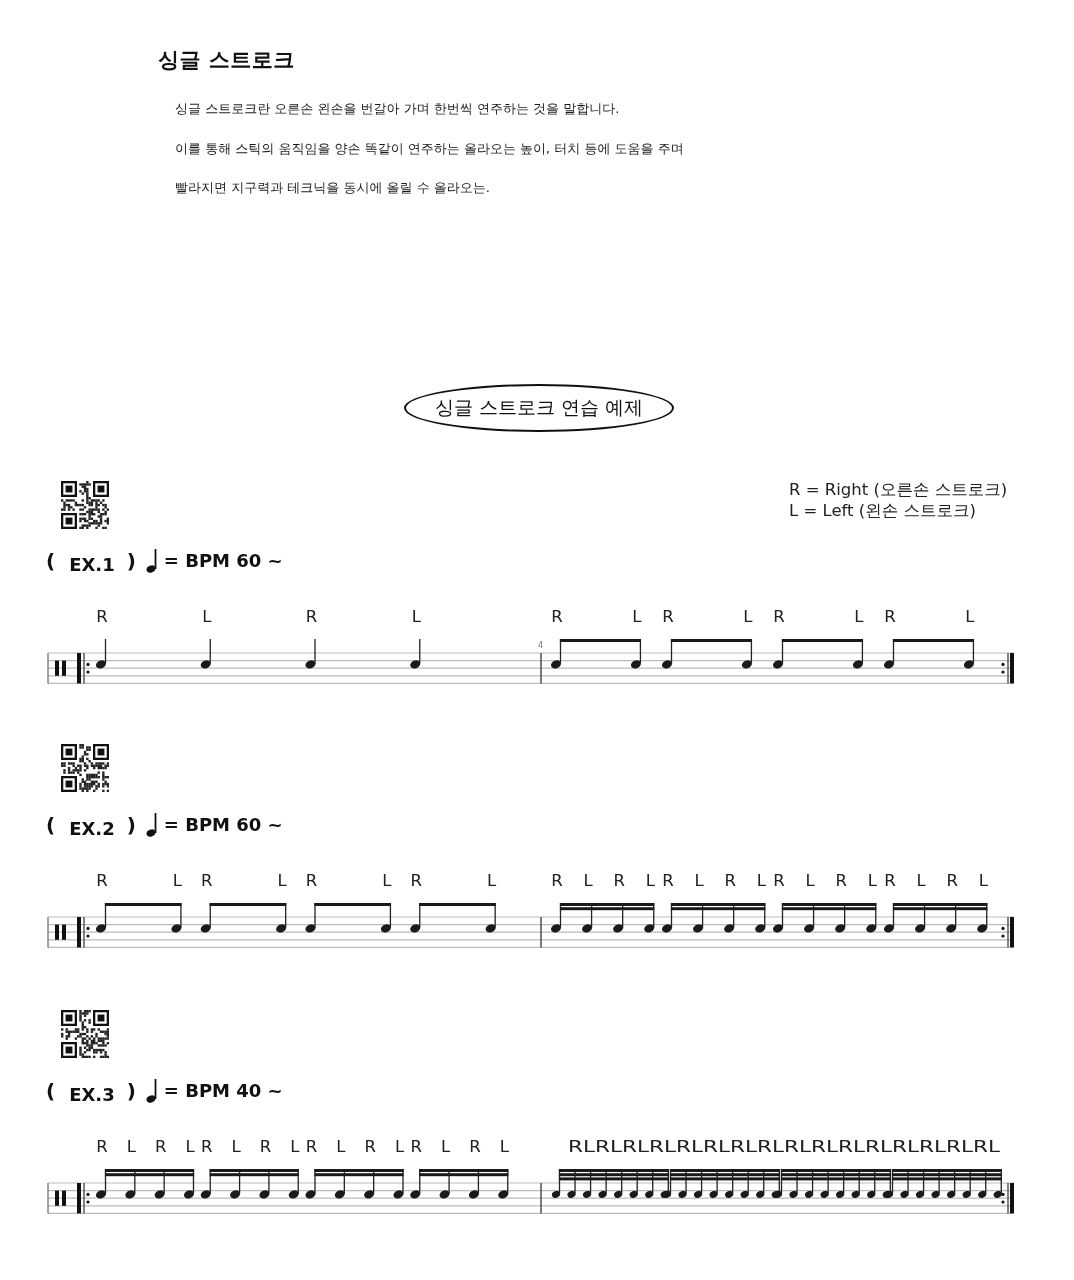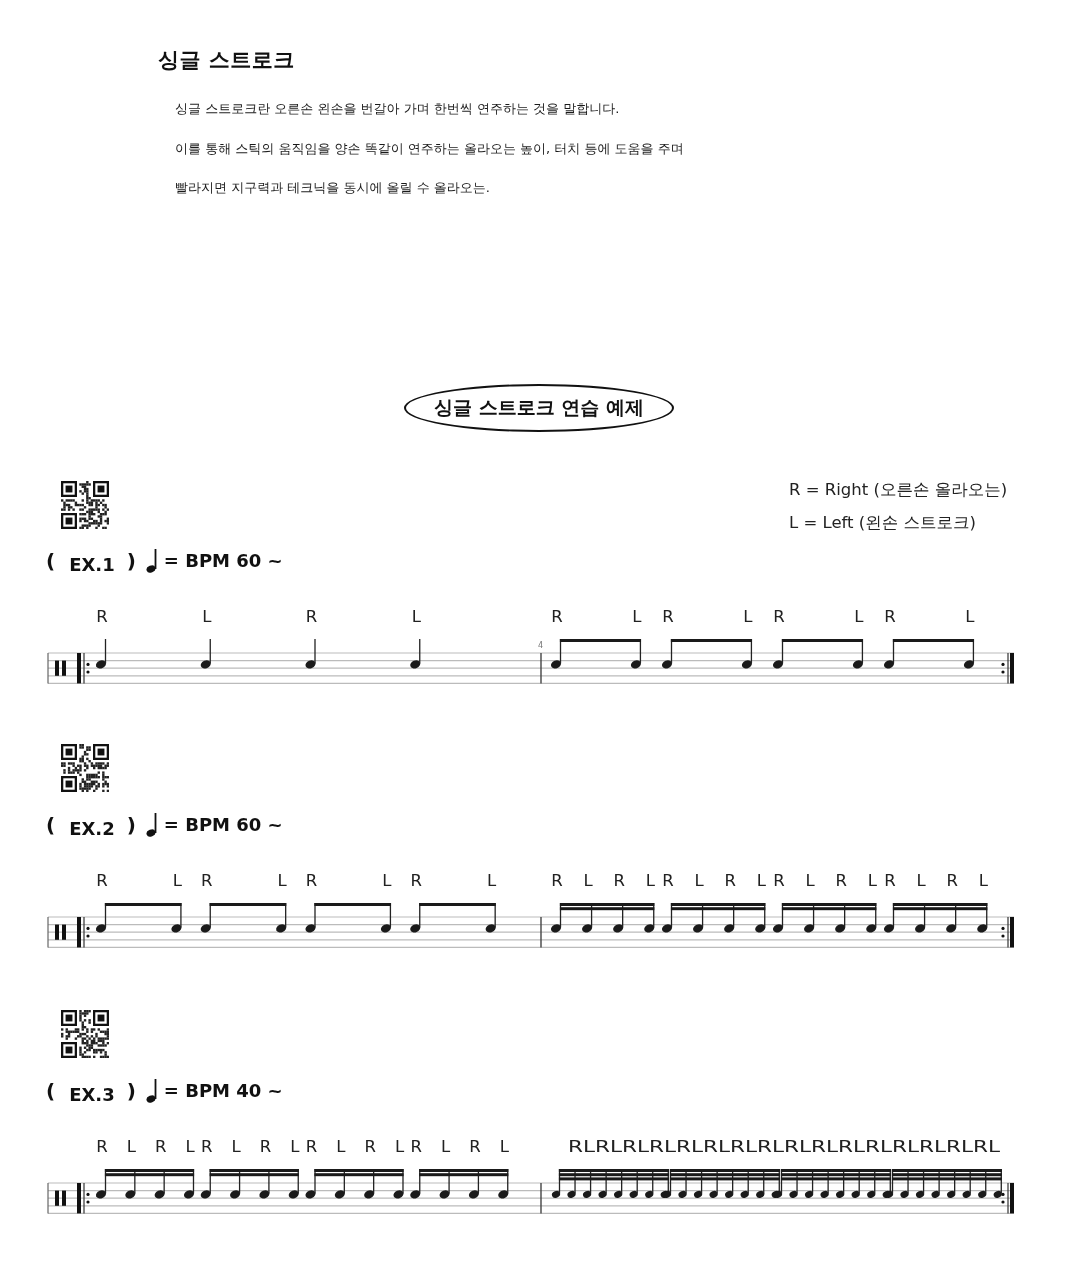--- a/index.html
+++ b/index.html
@@ -9,21 +9,21 @@
   }
   .abs { position: absolute; }
   .section-title {
     left: 158px; top: 46px; font-size: 21px; font-weight: bold; letter-spacing: 0.5px;
   }
   .desc-line { left: 175px; font-size: 13px; color: #1a1a1a; white-space: nowrap; }
   .oval {
     left: 404px; top: 384px; width: 270px; height: 48px;
     border: 2px solid #111; border-radius: 50%;
     box-sizing: border-box; display: flex; align-items: center; justify-content: center;
-    font-size: 19px; font-weight: bold;
+    font-size: 19px; font-weight: normal;
   }
   .legend { left: 789px; font-size: 16.5px; color: #222; white-space: nowrap; }
   .qr { left: 61px; width: 48px; height: 48px; }
   .ex-head {
     left: 46px; font-size: 18px; font-weight: bold; display: flex; align-items: center; white-space: nowrap;
   }
   .ex-head .paren { font-size: 20px; }
   .ex-head .label { margin: 8px 12px 0 14px; }
   .ex-head .note-glyph { margin-left: 10px; margin-right: 4px; }
   .staff-svg { left: 0; width: 1074px; overflow: visible; }
@@ -34,22 +34,22 @@
 
 <div class="abs section-title">싱글 스트로크</div>
 <div class="abs desc-line" style="top:100px">싱글 스트로크란 오른손 왼손을 번갈아 가며 한번씩 연주하는 것을 말합니다.</div>
 <div class="abs desc-line" style="top:140px">이를 통해 스틱의 움직임을 양손 똑같이 연주하는 올라오는 높이, 터치 등에 도움을 주며</div>
 <div class="abs desc-line" style="top:179px">빨라지면 지구력과 테크닉을 동시에 올릴 수 올라오는.</div>
 
 <div class="abs oval">
   <span>싱글 스트로크 연습 예제</span>
 </div>
 
-<div class="abs legend" style="top:479px">R = Right (오른손 올라오는)</div>
-<div class="abs legend" style="top:512px">L = Left (왼손 스트로크)</div>
+<div class="abs legend" style="top:479px">R = Right (오른손 스트로크)</div>
+<div class="abs legend" style="top:500px">L = Left (왼손 스트로크)</div>
 
 <div class="abs qr" style="top:481px"><svg width="48" height="48" viewBox="0 0 48 48" xmlns="http://www.w3.org/2000/svg">
       <rect width="48" height="48" fill="#fff"></rect>
       <rect x="25.142857142857142" y="0" width="2.3857142857142857" height="2.3857142857142857" fill="#222"></rect>
       <rect x="18.285714285714285" y="2.2857142857142856" width="2.3857142857142857" height="2.3857142857142857" fill="#222"></rect>
       <rect x="20.57142857142857" y="2.2857142857142856" width="2.3857142857142857" height="2.3857142857142857" fill="#222"></rect>
       <rect x="22.857142857142854" y="2.2857142857142856" width="2.3857142857142857" height="2.3857142857142857" fill="#222"></rect>
       <rect x="25.142857142857142" y="2.2857142857142856" width="2.3857142857142857" height="2.3857142857142857" fill="#222"></rect>
       <rect x="27.428571428571427" y="2.2857142857142856" width="2.3857142857142857" height="2.3857142857142857" fill="#222"></rect>
       <rect x="20.57142857142857" y="4.571428571428571" width="2.3857142857142857" height="2.3857142857142857" fill="#222"></rect>

